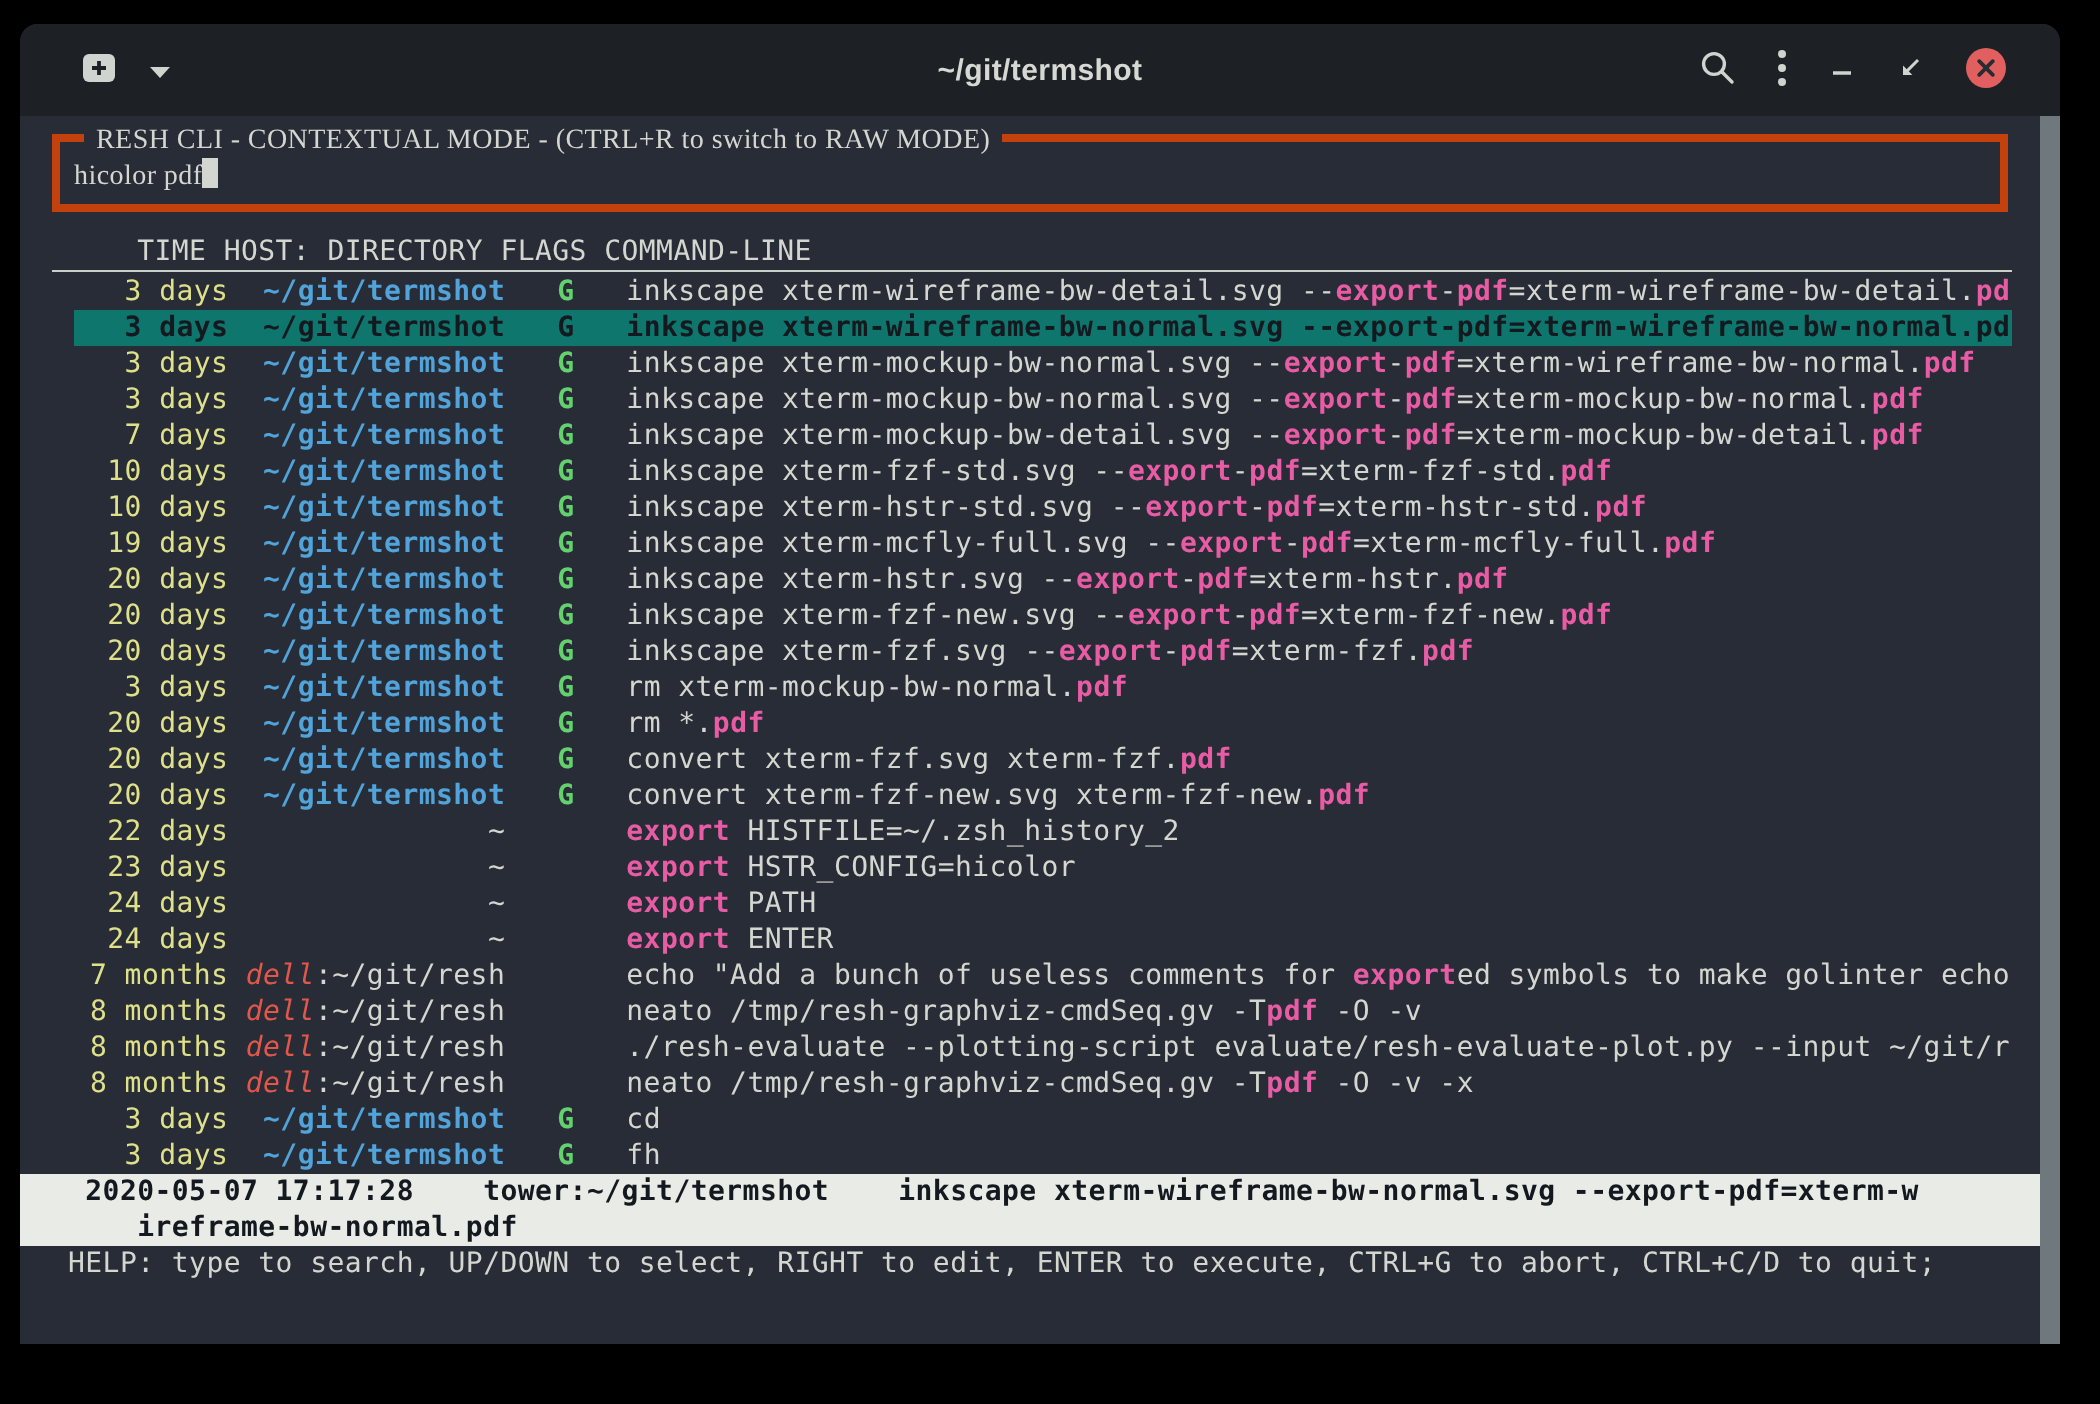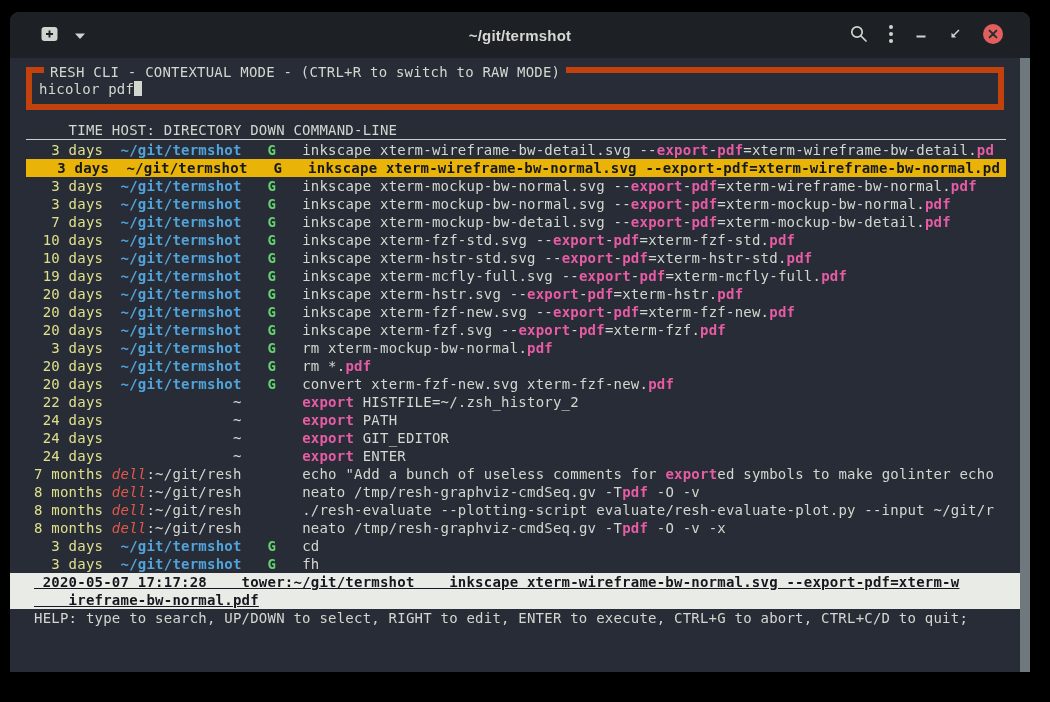--- a/index.html
+++ b/index.html
@@ -13,39 +13,39 @@
   .tb-left{display:flex;align-items:center;gap:14px;padding-left:30px;z-index:2;}
   .tb-right{display:flex;align-items:center;gap:20px;margin-left:auto;padding-right:26px;z-index:2;}
   .tb-title{position:absolute;left:0;right:0;text-align:center;color:#d6d9d3;font-size:15px;
             font-weight:bold;letter-spacing:.2px;}
   .tb-btn{background:none;border:none;padding:0;margin:0;display:flex;align-items:center;cursor:default;}
   
   .content{position:relative;height:614px;background:#272c36;}
   .scrollbar{position:absolute;right:0;top:0;width:10px;height:100%;background:#6f787c;}
   .term{position:absolute;left:0;right:10px;top:0;bottom:0;overflow:hidden;
         font-size:14px;letter-spacing:.22px;color:#d3d7cf;}
-  .searchbox{position:relative;margin:9px 16px 0 16px;border:6px solid #c2410c;height:31px;}
+  .searchbox{position:relative;margin:9px 16px 0 16px;border:4px solid #c2410c;height:31px;font-family:Liberation Serif, serif;}
   .sb-legend{position:absolute;top:-9px;left:12px;background:#272c36;padding:0 6px;
              white-space:pre;color:#d3d7cf;line-height:17px;}
   .sb-input{padding:8px 0 0 7px;white-space:pre;}
   .cursor{display:inline-block;width:8px;height:15px;background:#d3d7cf;vertical-align:-2px;}
   .hdr{margin:12px 14px 0 16px;padding-left:8px;border-bottom:1px solid #c9cfc9;
        height:17px;line-height:16px;white-space:pre;color:#d3d7cf;}
-  .rows{margin:1px 14px 0 16px;}
+  .rows{margin:1px 14px 0 27px;}
   .row{height:18px;line-height:18px;padding-left:8px;white-space:pre;}
-  .row.selected{background:#eab308;text-align:center;}
+  .row.selected{background:#0f766e;}
   .row.selected span{color:#14191f !important;font-weight:bold;}
   .fg{color:#d3d7cf;}
   .ylw{color:#dfe08a;}
   .blu{color:#51a3da;font-weight:bold;}
   .grn{color:#63d16d;font-weight:bold;}
   .hl{color:#e75ca4;font-weight:bold;}
   .red{color:#e2574b;font-style:italic;}
   .detail{background:#e9ebe7;color:#14191f;font-weight:bold;padding-left:24px;}
-  .detail div{height:18px;line-height:18px;white-space:pre;text-decoration:underline;}
+  .detail div{height:18px;line-height:18px;white-space:pre;}
   .help{height:18px;line-height:18px;padding-left:24px;white-space:pre;color:#d3d7cf;}
 </style>
 </head>
 <body>
 
 <div class="page">
   <div class="window">
 
     <div class="titlebar">
       <div class="tb-title">~/git/termshot</div>
@@ -111,40 +111,41 @@
     </div>
 
     <div class="content">
       <div class="term">
 
         <div class="searchbox">
           <div class="sb-legend">RESH CLI - CONTEXTUAL MODE - (CTRL+R to switch to RAW MODE)</div>
           <div class="sb-input"><span>hicolor pdf</span><span class="cursor"></span></div>
         </div>
 
-        <div class="hdr">    TIME HOST: DIRECTORY DOWN COMMAND-LINE</div>
+        <div class="hdr">    TIME HOST: DIRECTORY FLAGS COMMAND-LINE</div>
 
         <div class="rows" id="rows">
             <div class="row"><span class="ylw">  3 days</span><span class="fg">  </span><span class="blu">~/git/termshot</span><span class="fg">   </span><span class="grn">G</span><span class="fg">   </span><span class="fg">inkscape xterm-wireframe-bw-detail.svg --</span><span class="hl">export</span><span class="fg">-</span><span class="hl">pdf</span><span class="fg">=xterm-wireframe-bw-detail.</span><span class="hl">pd</span></div>
             <div class="row selected"><span class="ylw">  3 days</span><span class="fg">  </span><span class="blu">~/git/termshot</span><span class="fg">   </span><span class="grn">G</span><span class="fg">   </span><span class="fg">inkscape xterm-wireframe-bw-normal.svg --</span><span class="hl">export</span><span class="fg">-</span><span class="hl">pdf</span><span class="fg">=xterm-wireframe-bw-normal.</span><span class="hl">pd</span></div>
             <div class="row"><span class="ylw">  3 days</span><span class="fg">  </span><span class="blu">~/git/termshot</span><span class="fg">   </span><span class="grn">G</span><span class="fg">   </span><span class="fg">inkscape xterm-mockup-bw-normal.svg --</span><span class="hl">export</span><span class="fg">-</span><span class="hl">pdf</span><span class="fg">=xterm-wireframe-bw-normal.</span><span class="hl">pdf</span></div>
             <div class="row"><span class="ylw">  3 days</span><span class="fg">  </span><span class="blu">~/git/termshot</span><span class="fg">   </span><span class="grn">G</span><span class="fg">   </span><span class="fg">inkscape xterm-mockup-bw-normal.svg --</span><span class="hl">export</span><span class="fg">-</span><span class="hl">pdf</span><span class="fg">=xterm-mockup-bw-normal.</span><span class="hl">pdf</span></div>
             <div class="row"><span class="ylw">  7 days</span><span class="fg">  </span><span class="blu">~/git/termshot</span><span class="fg">   </span><span class="grn">G</span><span class="fg">   </span><span class="fg">inkscape xterm-mockup-bw-detail.svg --</span><span class="hl">export</span><span class="fg">-</span><span class="hl">pdf</span><span class="fg">=xterm-mockup-bw-detail.</span><span class="hl">pdf</span></div>
             <div class="row"><span class="ylw"> 10 days</span><span class="fg">  </span><span class="blu">~/git/termshot</span><span class="fg">   </span><span class="grn">G</span><span class="fg">   </span><span class="fg">inkscape xterm-fzf-std.svg --</span><span class="hl">export</span><span class="fg">-</span><span class="hl">pdf</span><span class="fg">=xterm-fzf-std.</span><span class="hl">pdf</span></div>
             <div class="row"><span class="ylw"> 10 days</span><span class="fg">  </span><span class="blu">~/git/termshot</span><span class="fg">   </span><span class="grn">G</span><span class="fg">   </span><span class="fg">inkscape xterm-hstr-std.svg --</span><span class="hl">export</span><span class="fg">-</span><span class="hl">pdf</span><span class="fg">=xterm-hstr-std.</span><span class="hl">pdf</span></div>
             <div class="row"><span class="ylw"> 19 days</span><span class="fg">  </span><span class="blu">~/git/termshot</span><span class="fg">   </span><span class="grn">G</span><span class="fg">   </span><span class="fg">inkscape xterm-mcfly-full.svg --</span><span class="hl">export</span><span class="fg">-</span><span class="hl">pdf</span><span class="fg">=xterm-mcfly-full.</span><span class="hl">pdf</span></div>
             <div class="row"><span class="ylw"> 20 days</span><span class="fg">  </span><span class="blu">~/git/termshot</span><span class="fg">   </span><span class="grn">G</span><span class="fg">   </span><span class="fg">inkscape xterm-hstr.svg --</span><span class="hl">export</span><span class="fg">-</span><span class="hl">pdf</span><span class="fg">=xterm-hstr.</span><span class="hl">pdf</span></div>
             <div class="row"><span class="ylw"> 20 days</span><span class="fg">  </span><span class="blu">~/git/termshot</span><span class="fg">   </span><span class="grn">G</span><span class="fg">   </span><span class="fg">inkscape xterm-fzf-new.svg --</span><span class="hl">export</span><span class="fg">-</span><span class="hl">pdf</span><span class="fg">=xterm-fzf-new.</span><span class="hl">pdf</span></div>
             <div class="row"><span class="ylw"> 20 days</span><span class="fg">  </span><span class="blu">~/git/termshot</span><span class="fg">   </span><span class="grn">G</span><span class="fg">   </span><span class="fg">inkscape xterm-fzf.svg --</span><span class="hl">export</span><span class="fg">-</span><span class="hl">pdf</span><span class="fg">=xterm-fzf.</span><span class="hl">pdf</span></div>
             <div class="row"><span class="ylw">  3 days</span><span class="fg">  </span><span class="blu">~/git/termshot</span><span class="fg">   </span><span class="grn">G</span><span class="fg">   </span><span class="fg">rm xterm-mockup-bw-normal.</span><span class="hl">pdf</span></div>
             <div class="row"><span class="ylw"> 20 days</span><span class="fg">  </span><span class="blu">~/git/termshot</span><span class="fg">   </span><span class="grn">G</span><span class="fg">   </span><span class="fg">rm *.</span><span class="hl">pdf</span></div>
+            <div class="row"><span class="ylw"> 20 days</span><span class="fg">  </span><span class="blu">~/git/termshot</span><span class="fg">   </span><span class="grn">G</span><span class="fg">   </span><span class="fg">convert xterm-fzf.svg xterm-fzf.</span><span class="hl">pdf</span></div>
             <div class="row"><span class="ylw"> 20 days</span><span class="fg">  </span><span class="blu">~/git/termshot</span><span class="fg">   </span><span class="grn">G</span><span class="fg">   </span><span class="fg">convert xterm-fzf-new.svg xterm-fzf-new.</span><span class="hl">pdf</span></div>
             <div class="row"><span class="ylw"> 22 days</span><span class="fg">               </span><span class="fg">~</span><span class="fg">       </span><span class="hl">export</span><span class="fg"> HISTFILE=~/.zsh_history_2</span></div>
+            <div class="row"><span class="ylw"> 23 days</span><span class="fg">               </span><span class="fg">~</span><span class="fg">       </span><span class="hl">export</span><span class="fg"> HSTR_CONFIG=hicolor</span></div>
             <div class="row"><span class="ylw"> 24 days</span><span class="fg">               </span><span class="fg">~</span><span class="fg">       </span><span class="hl">export</span><span class="fg"> PATH</span></div>
-            <div class="row"><span class="ylw"> 24 days</span><span class="fg">               </span><span class="fg">~</span><span class="fg">       </span><span class="hl">export</span><span class="fg"> GIT_EDITOR</span></div>
             <div class="row"><span class="ylw"> 24 days</span><span class="fg">               </span><span class="fg">~</span><span class="fg">       </span><span class="hl">export</span><span class="fg"> ENTER</span></div>
             <div class="row"><span class="ylw">7 months</span><span class="fg"> </span><span class="red">dell</span><span class="fg">:~/git/resh</span><span class="fg">       </span><span class="fg">echo "Add a bunch of useless comments for </span><span class="hl">export</span><span class="fg">ed symbols to make golinter echo</span></div>
             <div class="row"><span class="ylw">8 months</span><span class="fg"> </span><span class="red">dell</span><span class="fg">:~/git/resh</span><span class="fg">       </span><span class="fg">neato /tmp/resh-graphviz-cmdSeq.gv -T</span><span class="hl">pdf</span><span class="fg"> -O -v</span></div>
             <div class="row"><span class="ylw">8 months</span><span class="fg"> </span><span class="red">dell</span><span class="fg">:~/git/resh</span><span class="fg">       </span><span class="fg">./resh-evaluate --plotting-script evaluate/resh-evaluate-plot.py --input ~/git/r</span></div>
             <div class="row"><span class="ylw">8 months</span><span class="fg"> </span><span class="red">dell</span><span class="fg">:~/git/resh</span><span class="fg">       </span><span class="fg">neato /tmp/resh-graphviz-cmdSeq.gv -T</span><span class="hl">pdf</span><span class="fg"> -O -v -x</span></div>
             <div class="row"><span class="ylw">  3 days</span><span class="fg">  </span><span class="blu">~/git/termshot</span><span class="fg">   </span><span class="grn">G</span><span class="fg">   </span><span class="fg">cd</span></div>
             <div class="row"><span class="ylw">  3 days</span><span class="fg">  </span><span class="blu">~/git/termshot</span><span class="fg">   </span><span class="grn">G</span><span class="fg">   </span><span class="fg">fh</span></div>
           </div>
 
         <div class="detail">

